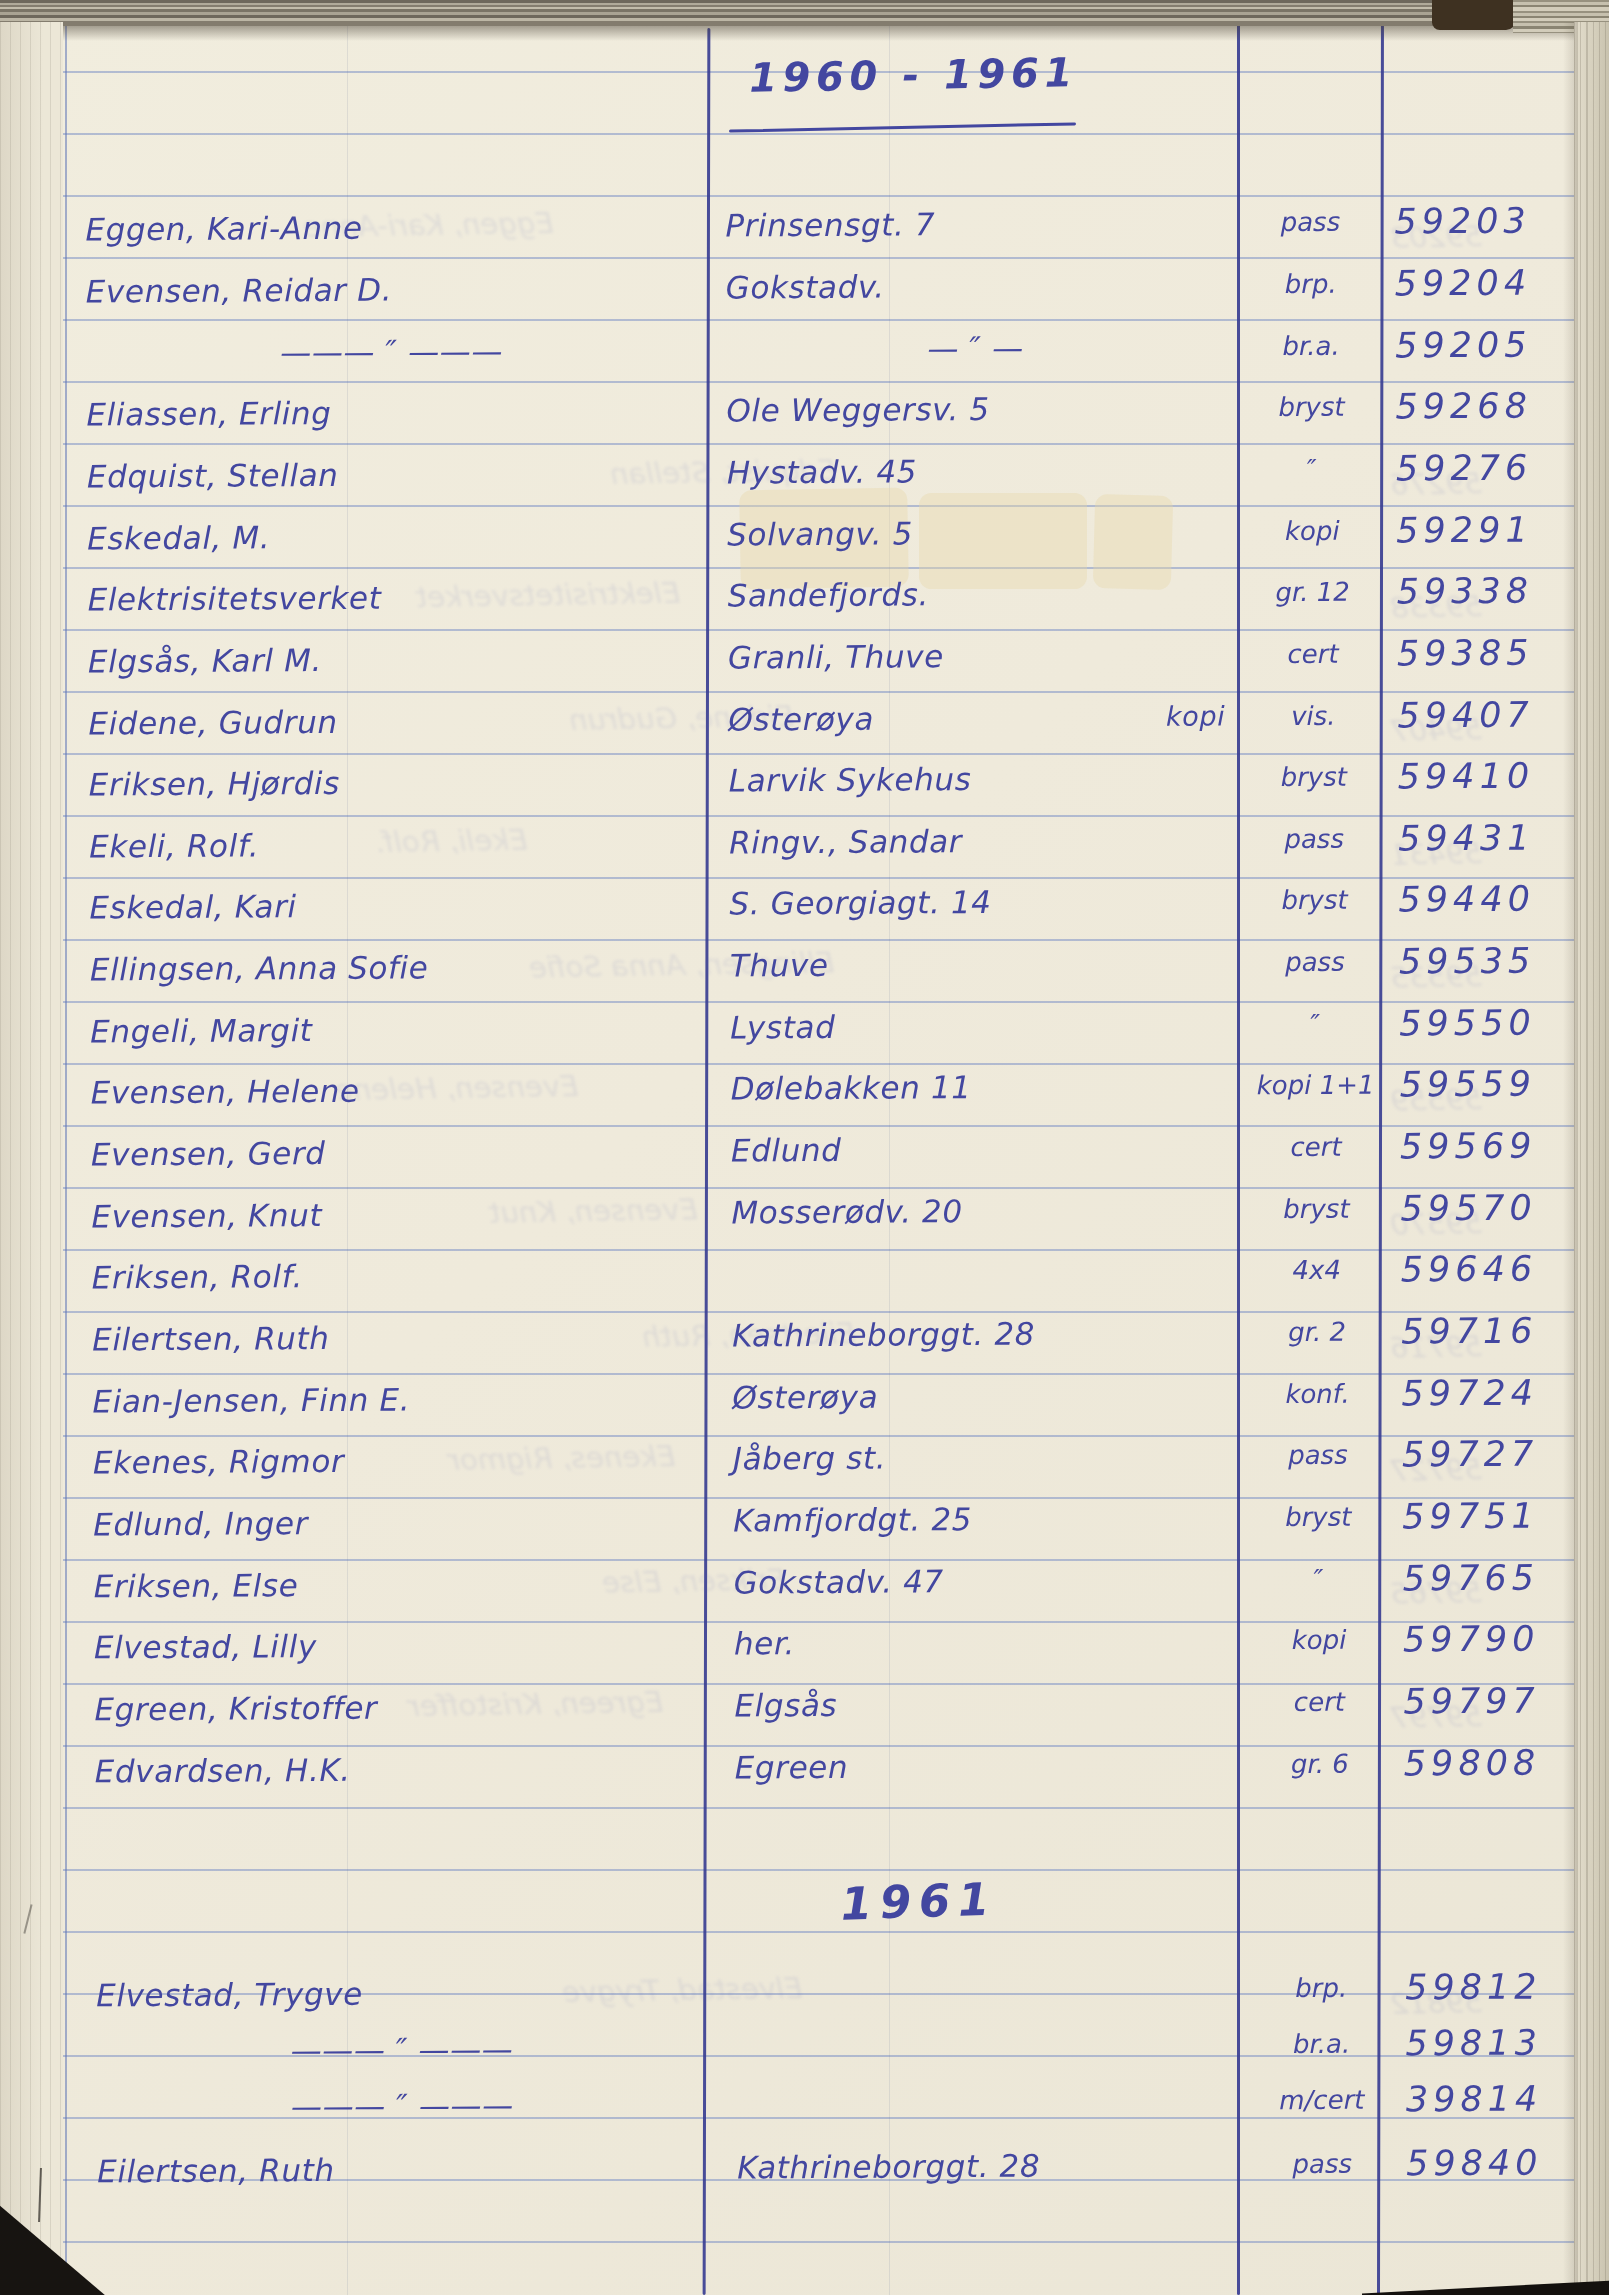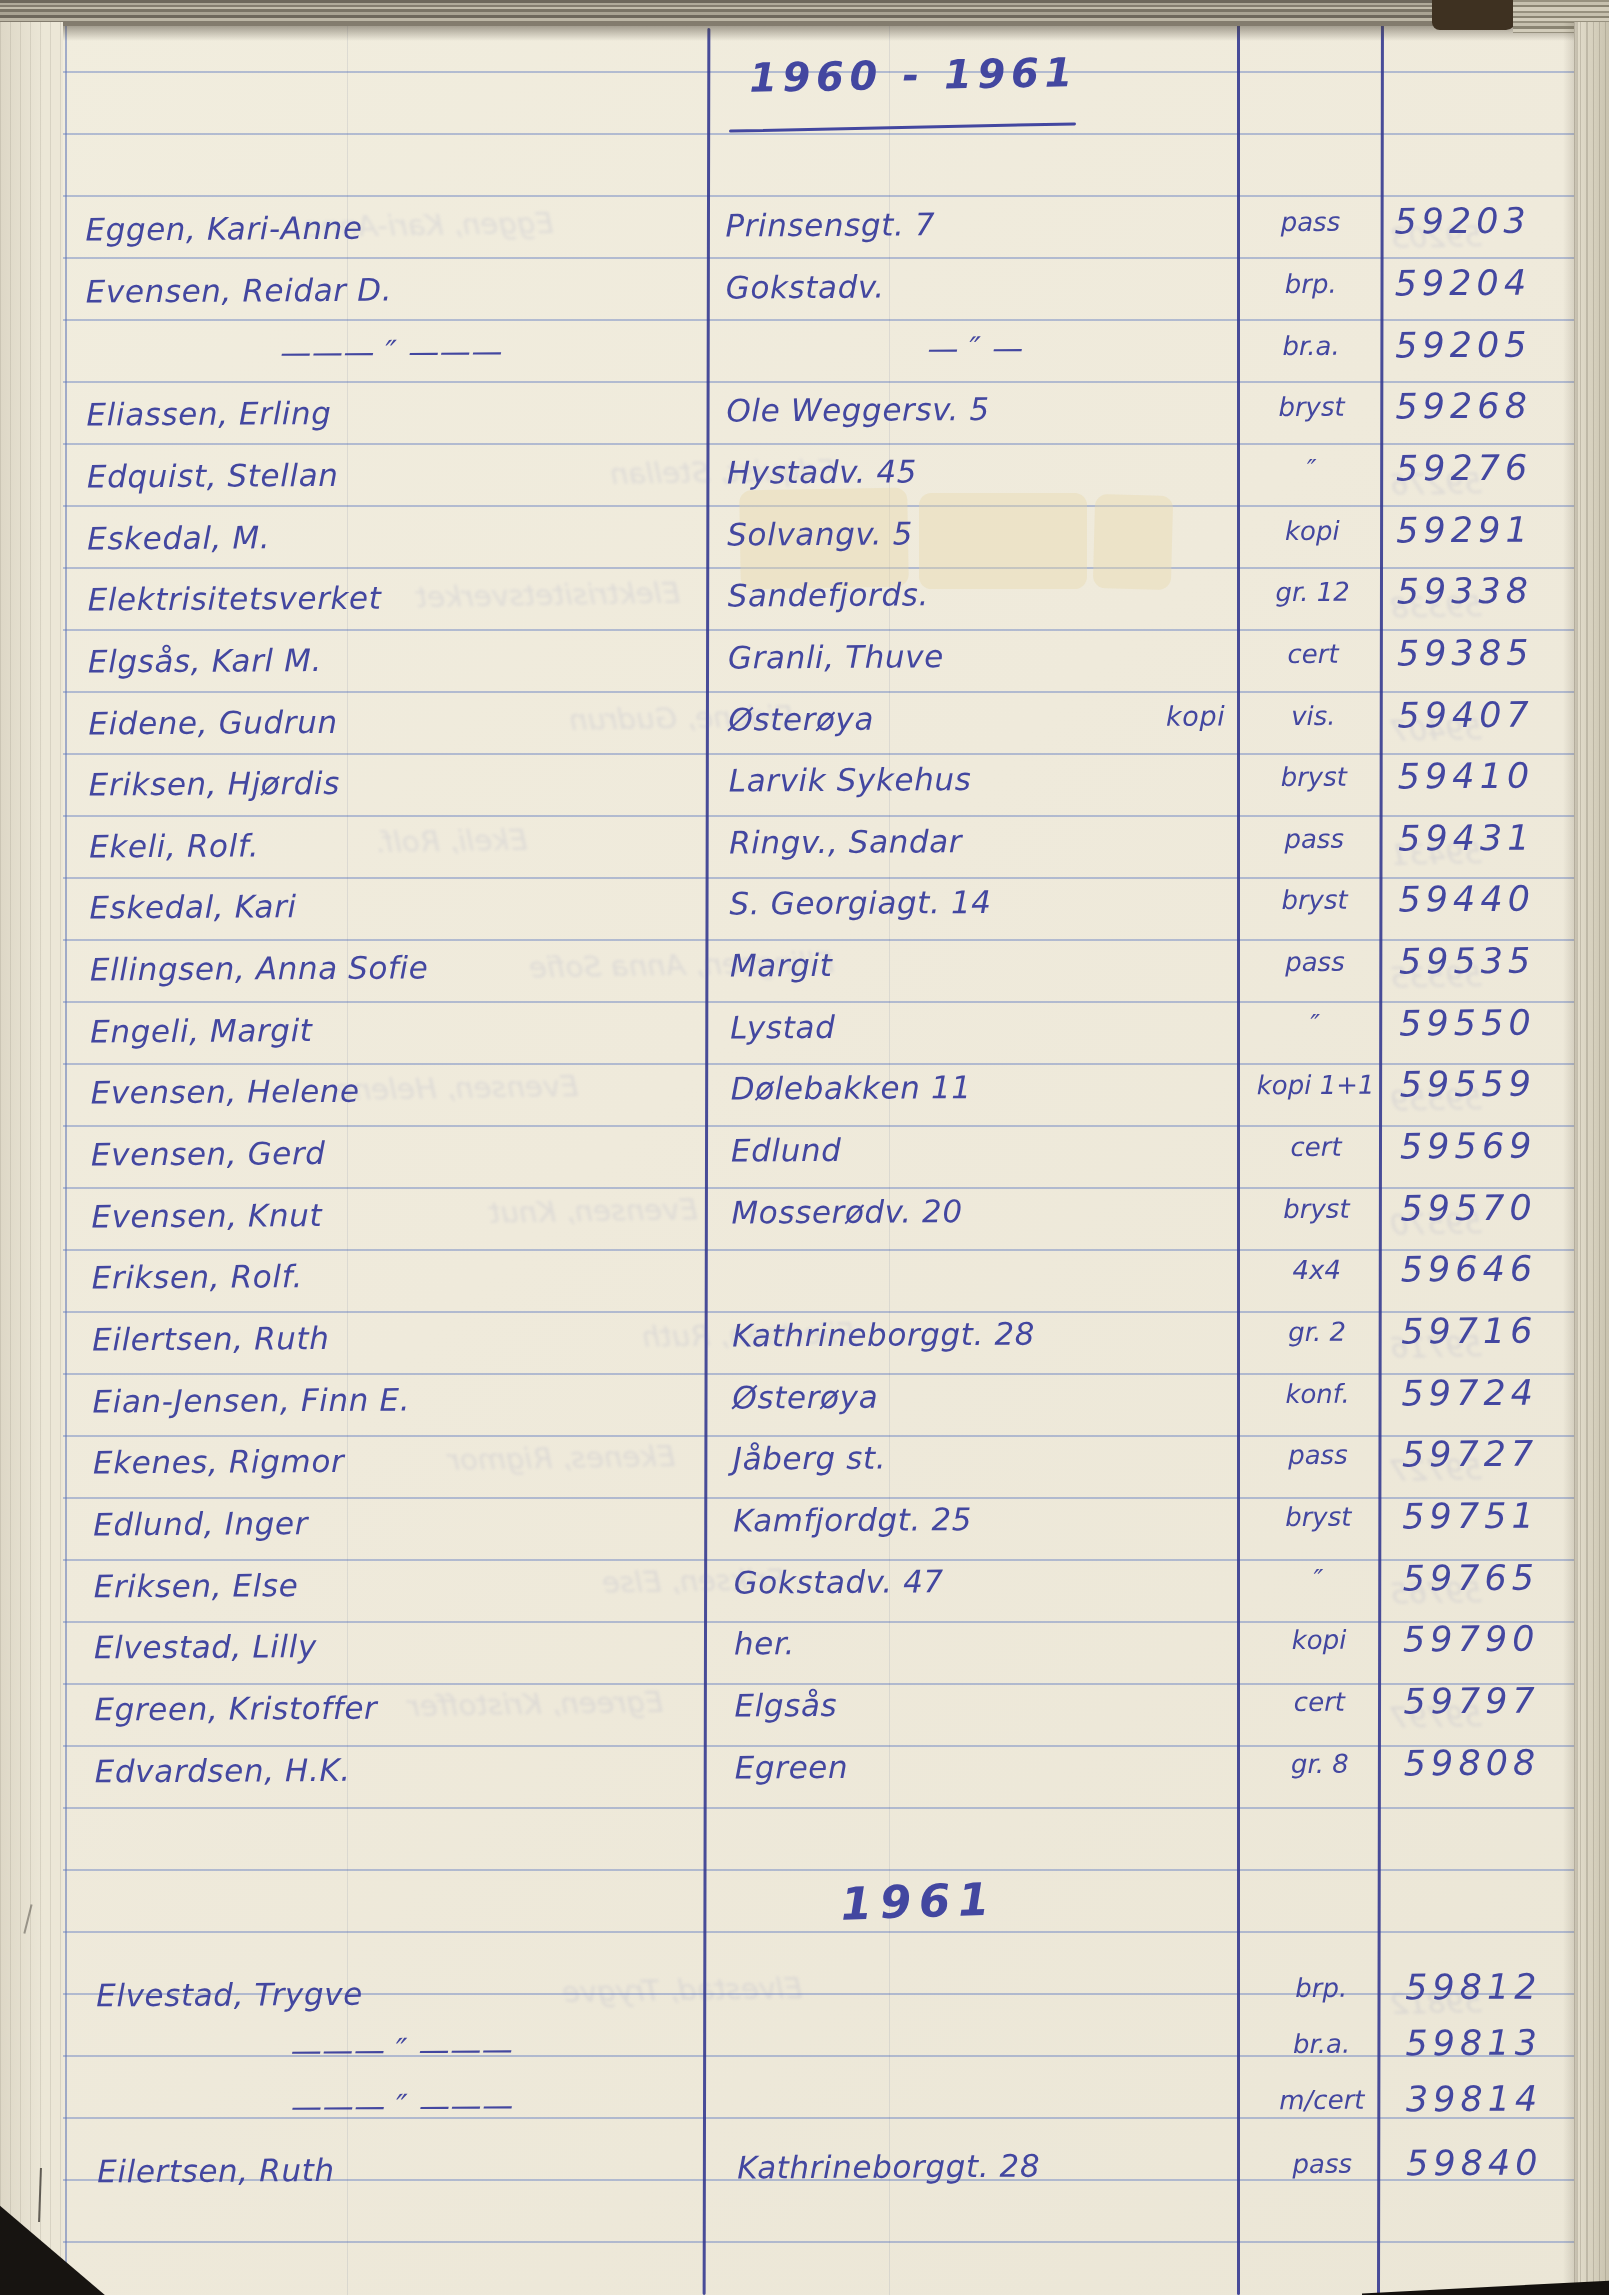--- a/index.html
+++ b/index.html
@@ -247,21 +247,21 @@
           <span>S. Georgiagt. 14</span>
           <span class="addr-note"></span>
         </div>
     <div class="cell cell-code ink">bryst</div>
     <div class="cell cell-number ink">59440</div>
   </div>
 
   <div class="row" style="top: 933px;">
     <div class="cell cell-name ink">Ellingsen, Anna Sofie</div>
     <div class="cell cell-address ink">
-          <span>Margit</span>
+          <span>Thuve</span>
           <span class="addr-note"></span>
         </div>
     <div class="cell cell-code ink">pass</div>
     <div class="cell cell-number ink">59535</div>
   </div>
 
   <div class="row" style="top: 995px;">
     <div class="cell cell-name ink">Engeli, Margit</div>
     <div class="cell cell-address ink">
           <span>Lystad</span>
@@ -380,21 +380,21 @@
     <div class="cell cell-code ink">cert</div>
     <div class="cell cell-number ink">59797</div>
   </div>
 
   <div class="row" style="top: 1735px;">
     <div class="cell cell-name ink">Edvardsen, H.K.</div>
     <div class="cell cell-address ink">
           <span>Egreen</span>
           <span class="addr-note"></span>
         </div>
-    <div class="cell cell-code ink">gr. 8</div>
+    <div class="cell cell-code ink">gr. 6</div>
     <div class="cell cell-number ink">59808</div>
   </div>
 
   <div class="row" style="top: 1959px;">
     <div class="cell cell-name ink">Elvestad, Trygve</div>
     <div class="cell cell-address ink">
           <span></span>
           <span class="addr-note"></span>
         </div>
     <div class="cell cell-code ink">brp.</div>

